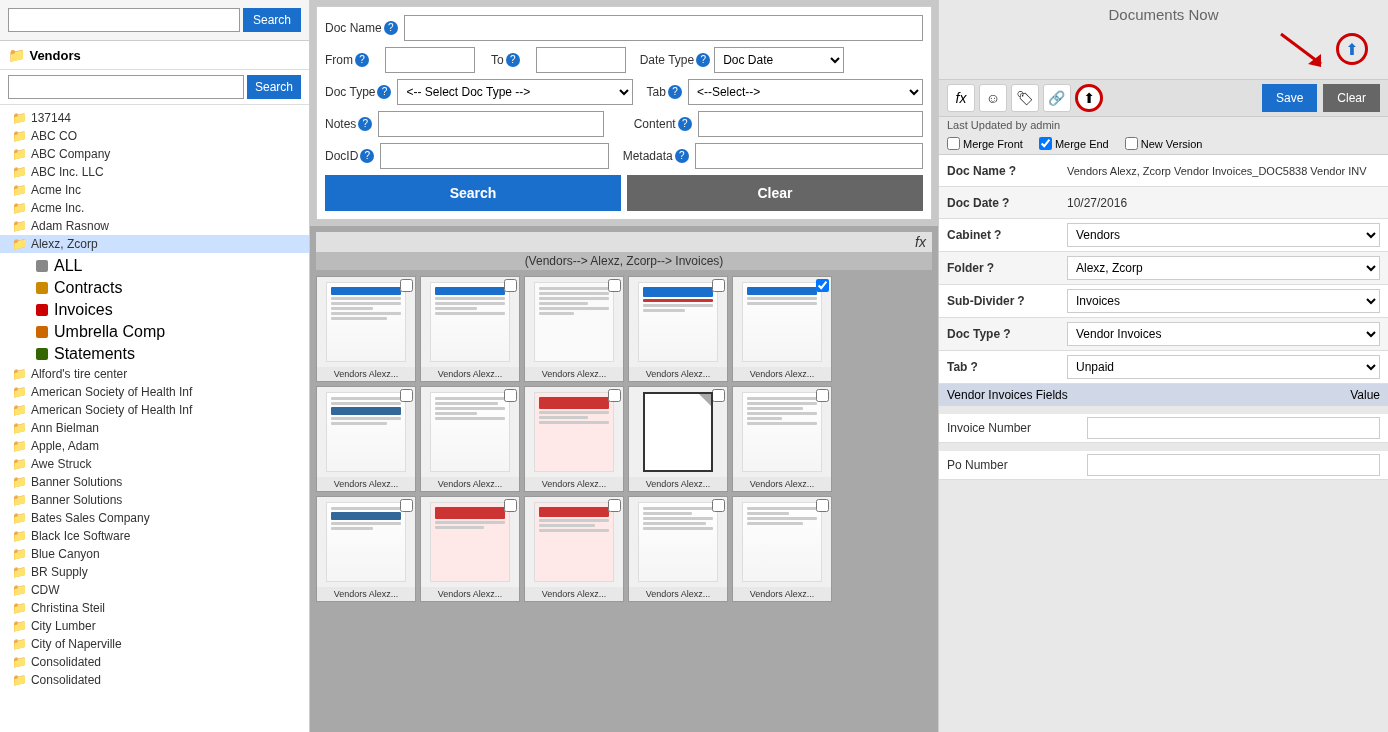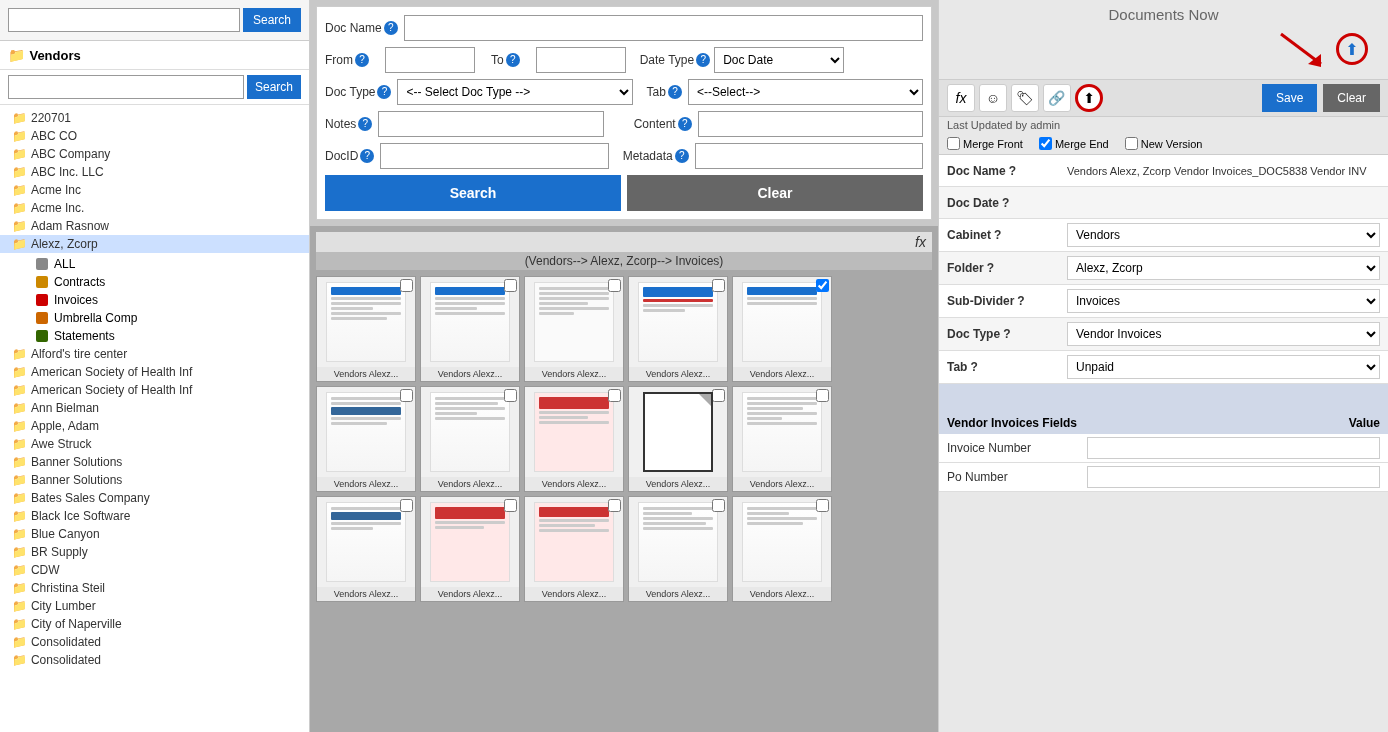--- a/index.html
+++ b/index.html
@@ -83,21 +83,21 @@
       cursor: pointer;
       font-size: 12px;
       color: #333;
     }
     .vendor-item .folder-icon { color: #6699cc; font-size: 12px; margin-right: 4px; }
     .category-item {
       display: flex;
       align-items: center;
       padding: 2px 12px;
       cursor: pointer;
-      font-size: 12px;
+      font-size: 16px;
     }
     .category-dot {
       width: 12px;
       height: 12px;
       border-radius: 2px;
       margin-right: 6px;
       flex-shrink: 0;
     }
 
     
@@ -409,28 +409,29 @@
     }
     .section-header {
       display: flex;
       align-items: center;
       justify-content: space-between;
       padding: 4px 8px;
       background: #d0d8e8;
       font-size: 12px;
       font-weight: bold;
     }
-    .section-header .col-header { font-size: 12px; font-weight: bold; margin-top: 28px; }
+    .section-header .col-header { font-size: 12px; font-weight: normal; }
     .custom-field-row {
       display: flex;
       align-items: center;
       padding: 3px 8px;
       border-bottom: 1px solid #ddd;
       background: #fff;
       min-height: 28px;
+      margin-top: 8px;
     }
     .custom-field-name {
       width: 140px;
       font-size: 12px;
       color: #333;
       flex-shrink: 0;
     }
     .custom-field-input {
       flex: 1;
       border: 1px solid #ccc;
@@ -461,21 +462,21 @@
     <span class="folder-icon">📁</span>
     <span style="font-size:13px;font-weight:bold;">Vendors</span>
   </div>
   <div id="vendor-search-row">
     <input type="text" style="width: 130px;">
     <button>Search</button>
   </div>
   <div id="vendor-list">
     <div class="vendor-item">
       <span class="folder-icon">📁</span>
-      <span>220701</span>
+      <span>137144</span>
     </div>
     <div class="vendor-item">
       <span class="folder-icon">📁</span>
       <span>ABC CO</span>
     </div>
     <div class="vendor-item">
       <span class="folder-icon">📁</span>
       <span>ABC Company</span>
     </div>
     <div class="vendor-item">
@@ -941,20 +942,21 @@
         <span class="help-icon">?</span>
       </div>
       <div class="field-value doc-name-value">Vendors Alexz, Zcorp Vendor Invoices_DOC5838 Vendor INV</div>
     </div>
 
     <div class="field-row">
       <div class="field-name">
         <span>Doc Date</span>
         <span class="help-icon">?</span>
       </div>
+      <div class="field-value">10/27/2016</div>
     </div>
 
     <div class="field-row">
       <div class="field-name">
         <span>Cabinet</span>
         <span class="help-icon">?</span>
       </div>
       <select class="field-select">
         <option>Vendors</option>
       </select>

